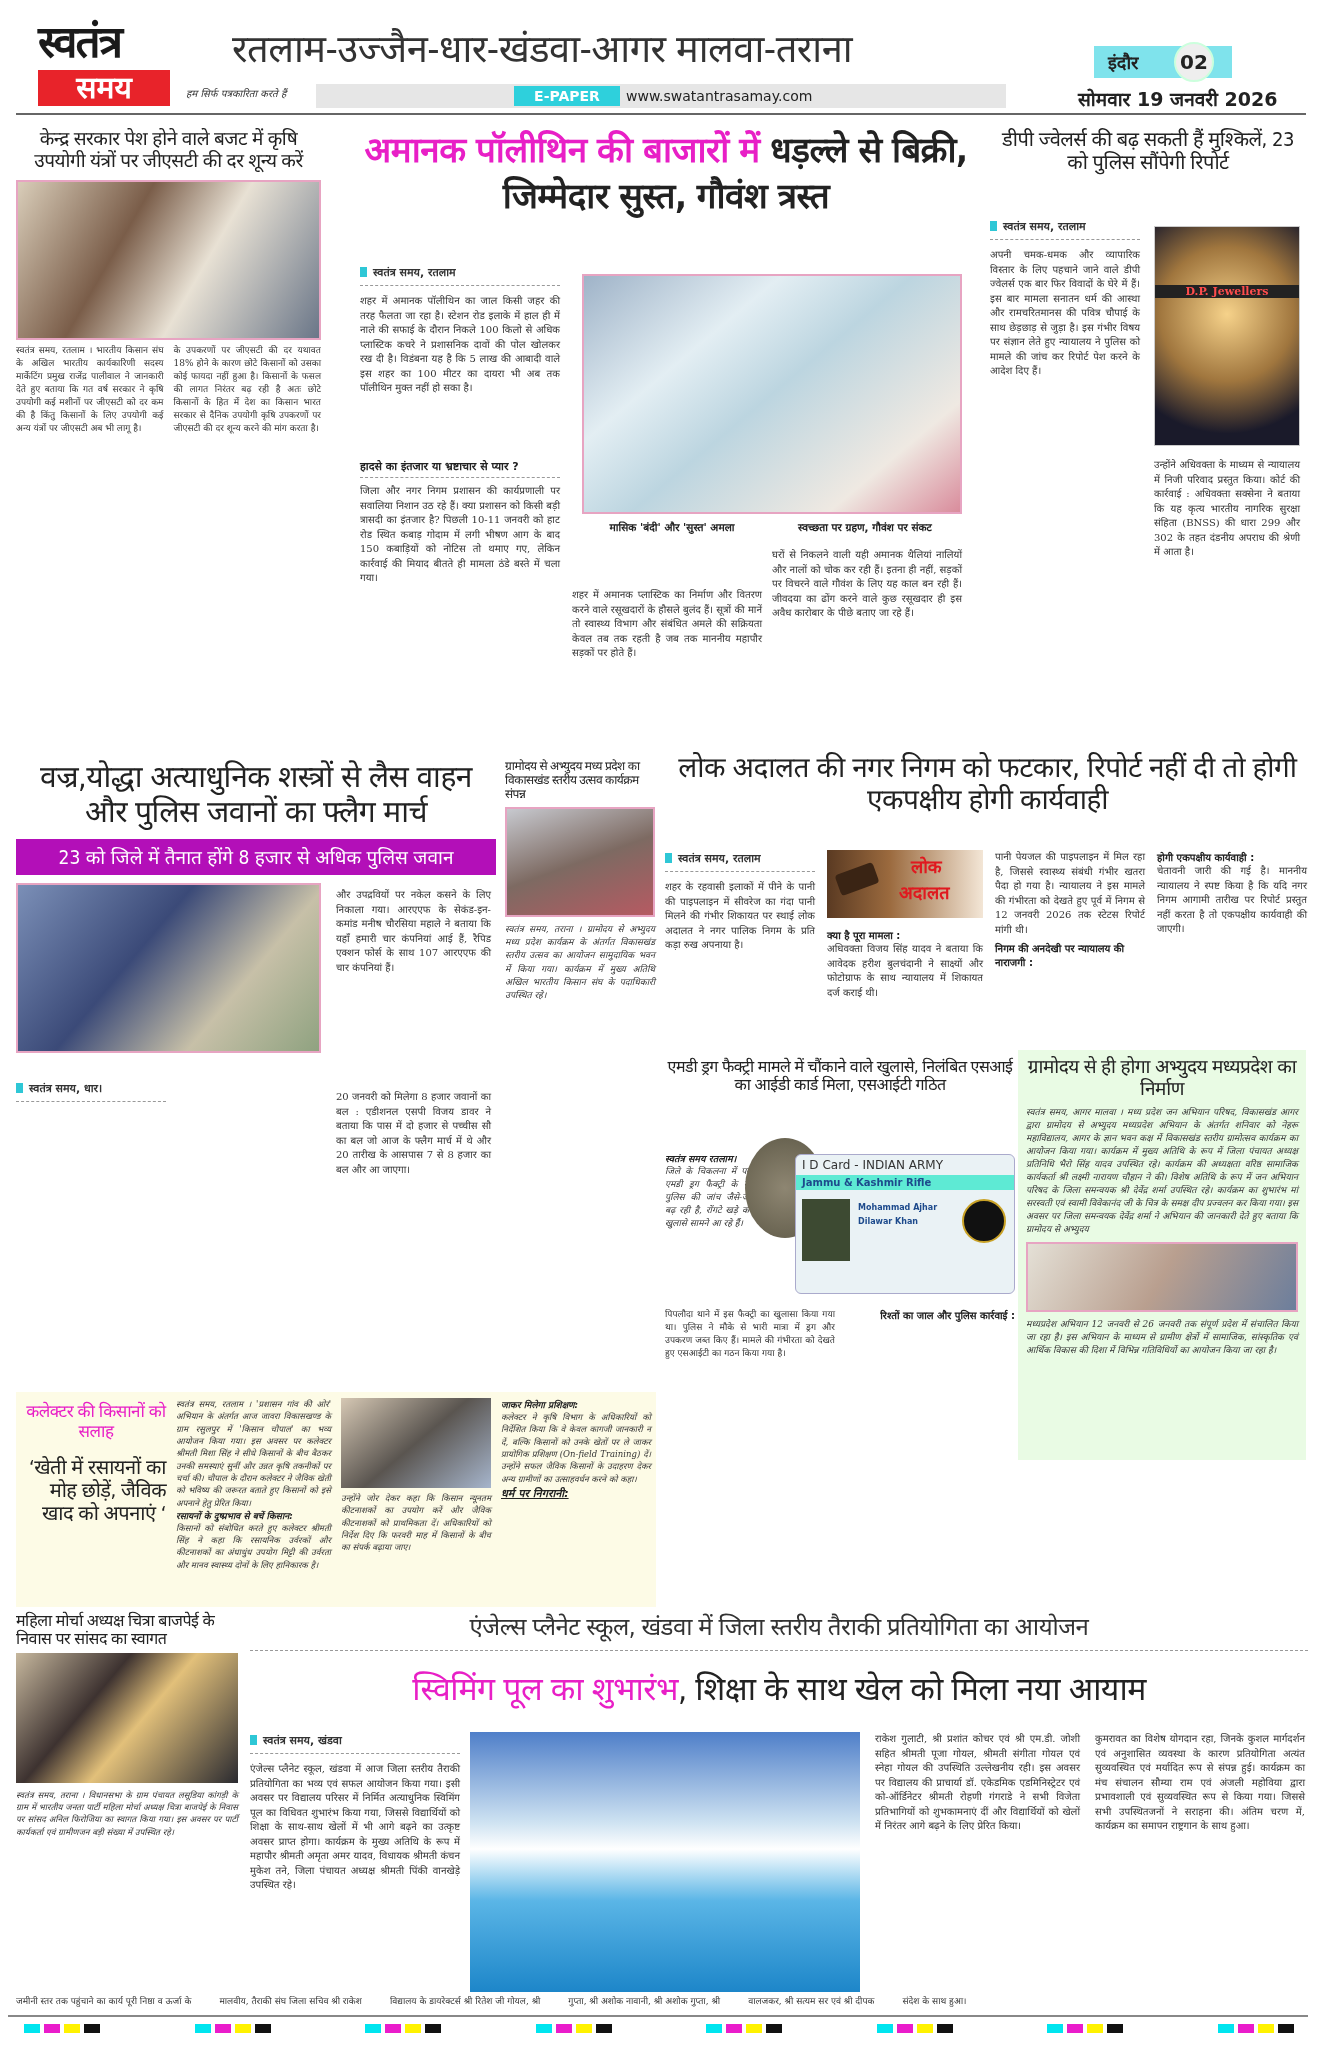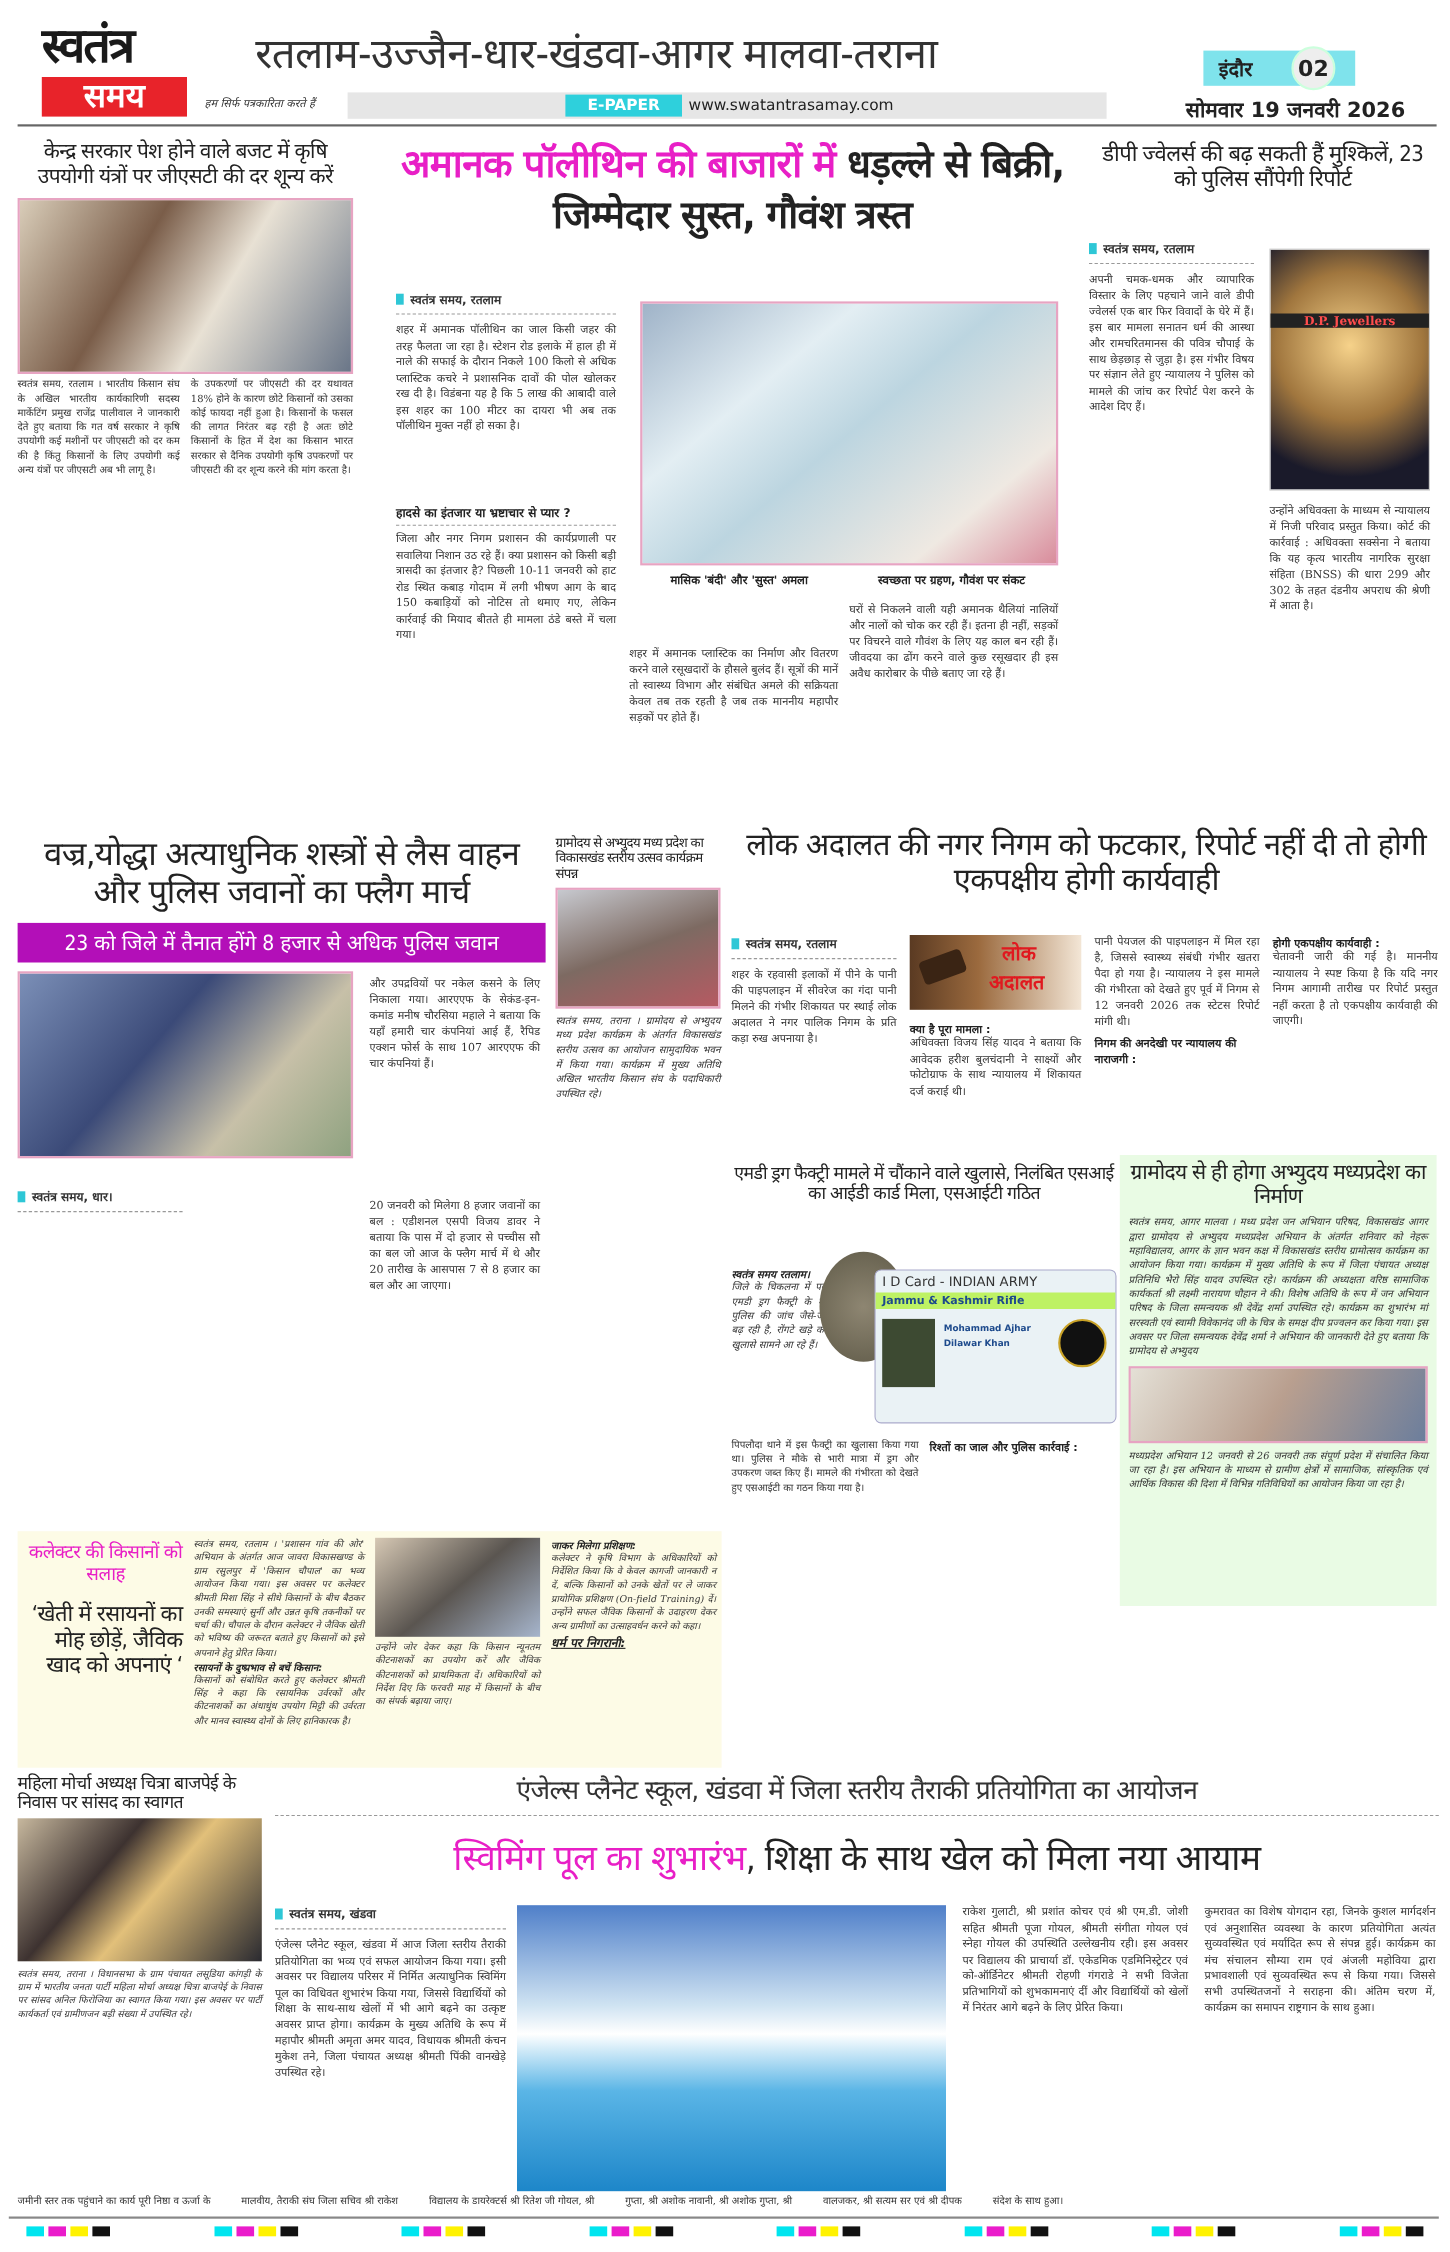--- a/index.html
+++ b/index.html
@@ -135,29 +135,29 @@
 
 <div class="col" style="left:665px;top:1058px;width:350px;">
   <div class="hl" style="font-size:16px;text-align:center;font-weight:normal;">एमडी ड्रग फैक्ट्री मामले में चौंकाने वाले खुलासे, निलंबित एसआई का आईडी कार्ड मिला, एसआईटी गठित</div>
   <div class="abs" style="left:0;top:94px;width:110px;">
     <div style="font-weight:bold;font-style:italic;font-size:9.5px;">स्वतंत्र समय रतलाम।</div>
     <div class="body-text it" style="font-size:9px;">जिले के चिकलना में पकड़ी गई एमडी ड्रग फैक्ट्री के मामले में पुलिस की जांच जैसे-जैसे आगे बढ़ रही है, रोंगटे खड़े करने वाले खुलासे सामने आ रहे हैं।</div>
   </div>
   <div class="abs" style="left:80px;top:80px;width:80px;height:100px;border-radius:50%;background:radial-gradient(circle,#8e8672,#5f5a48);"></div>
   <div class="abs" style="left:130px;top:96px;width:220px;height:140px;background:#eaf2f5;border:1px solid #aac;border-radius:6px;">
     <div style="font-size:12px;color:#333;padding:3px 6px;">I D Card - INDIAN ARMY</div>
-    <div style="font-size:10px;font-weight:bold;color:#1d4a8c;background:#bef264;padding:2px 6px;">Jammu &amp; Kashmir Rifle</div>
+    <div style="font-size:10px;font-weight:bold;color:#1d4a8c;background:#5eead4;padding:2px 6px;">Jammu &amp; Kashmir Rifle</div>
     <div style="position:absolute;left:6px;top:44px;width:48px;height:62px;background:#3d4a32;"></div>
     <div style="position:absolute;left:62px;top:48px;font-size:8px;font-weight:bold;color:#1d4a8c;">Mohammad Ajhar</div>
     <div style="position:absolute;left:62px;top:62px;font-size:8px;font-weight:bold;color:#1d4a8c;">Dilawar Khan</div>
     <div style="position:absolute;right:8px;top:44px;width:44px;height:44px;border-radius:50%;background:#111;border:2px solid #c9a227;"></div>
   </div>
   <div class="abs" style="left:0;top:250px;width:350px;display:flex;gap:10px;">
     <div class="body-text" style="width:170px;font-size:9px;">पिपलौदा थाने में इस फैक्ट्री का खुलासा किया गया था। पुलिस ने मौके से भारी मात्रा में ड्रग और उपकरण जब्त किए हैं। मामले की गंभीरता को देखते हुए एसआईटी का गठन किया गया है।</div>
-    <div style="width:170px;">
+    <div style="width:170px;text-align:right;">
       <div style="font-weight:bold;font-size:10px;">रिश्तों का जाल और पुलिस कार्रवाई :</div>
     </div>
   </div>
 </div>
 
 <div class="col" style="left:1018px;top:1050px;width:288px;height:410px;background:#e9fbe4;padding:6px 8px;">
   <div class="hl" style="font-size:19px;text-align:center;font-weight:normal;">ग्रामोदय से ही होगा अभ्युदय मध्यप्रदेश का निर्माण</div>
   <div class="body-text it" style="margin-top:6px;font-size:9px;">स्वतंत्र समय, आगर मालवा । मध्य प्रदेश जन अभियान परिषद, विकासखंड आगर द्वारा ग्रामोदय से अभ्युदय मध्यप्रदेश अभियान के अंतर्गत शनिवार को नेहरू महाविद्यालय, आगर के ज्ञान भवन कक्ष में विकासखंड स्तरीय ग्रामोत्सव कार्यक्रम का आयोजन किया गया। कार्यक्रम में मुख्य अतिथि के रूप में जिला पंचायत अध्यक्ष प्रतिनिधि भैरो सिंह यादव उपस्थित रहे। कार्यक्रम की अध्यक्षता वरिष्ठ सामाजिक कार्यकर्ता श्री लक्ष्मी नारायण चौहान ने की। विशेष अतिथि के रूप में जन अभियान परिषद के जिला समन्वयक श्री देवेंद्र शर्मा उपस्थित रहे। कार्यक्रम का शुभारंभ मां सरस्वती एवं स्वामी विवेकानंद जी के चित्र के समक्ष दीप प्रज्वलन कर किया गया। इस अवसर पर जिला समन्वयक देवेंद्र शर्मा ने अभियान की जानकारी देते हुए बताया कि ग्रामोदय से अभ्युदय</div>
   <div class="photo" style="margin-top:6px;height:70px;background:linear-gradient(120deg,#e4e0d6,#b99f8f 50%,#6c7e9c);"></div>
   <div class="body-text it" style="margin-top:6px;font-size:9px;">मध्यप्रदेश अभियान 12 जनवरी से 26 जनवरी तक संपूर्ण प्रदेश में संचालित किया जा रहा है। इस अभियान के माध्यम से ग्रामीण क्षेत्रों में सामाजिक, सांस्कृतिक एवं आर्थिक विकास की दिशा में विभिन्न गतिविधियों का आयोजन किया जा रहा है।</div>

